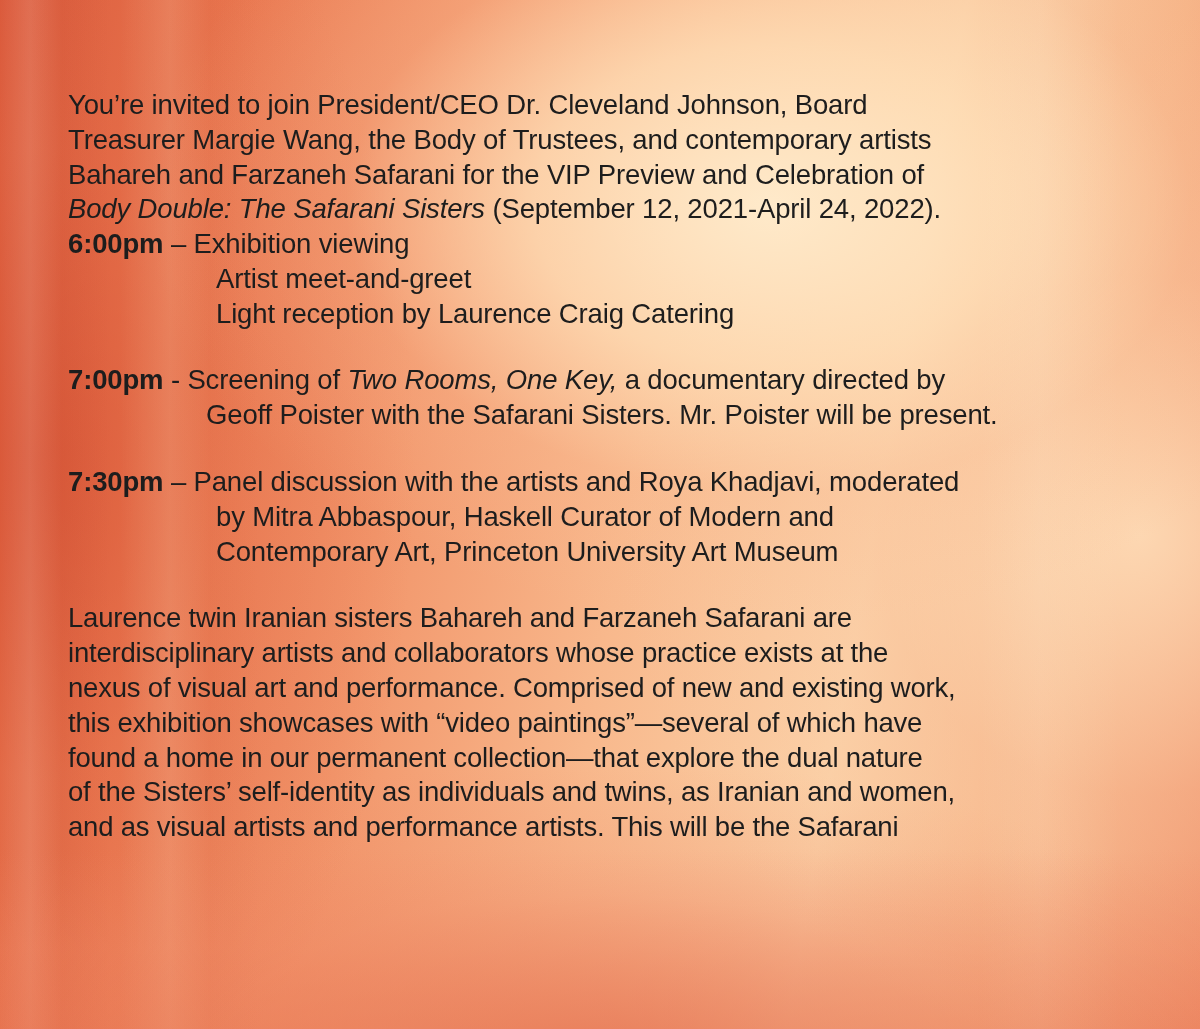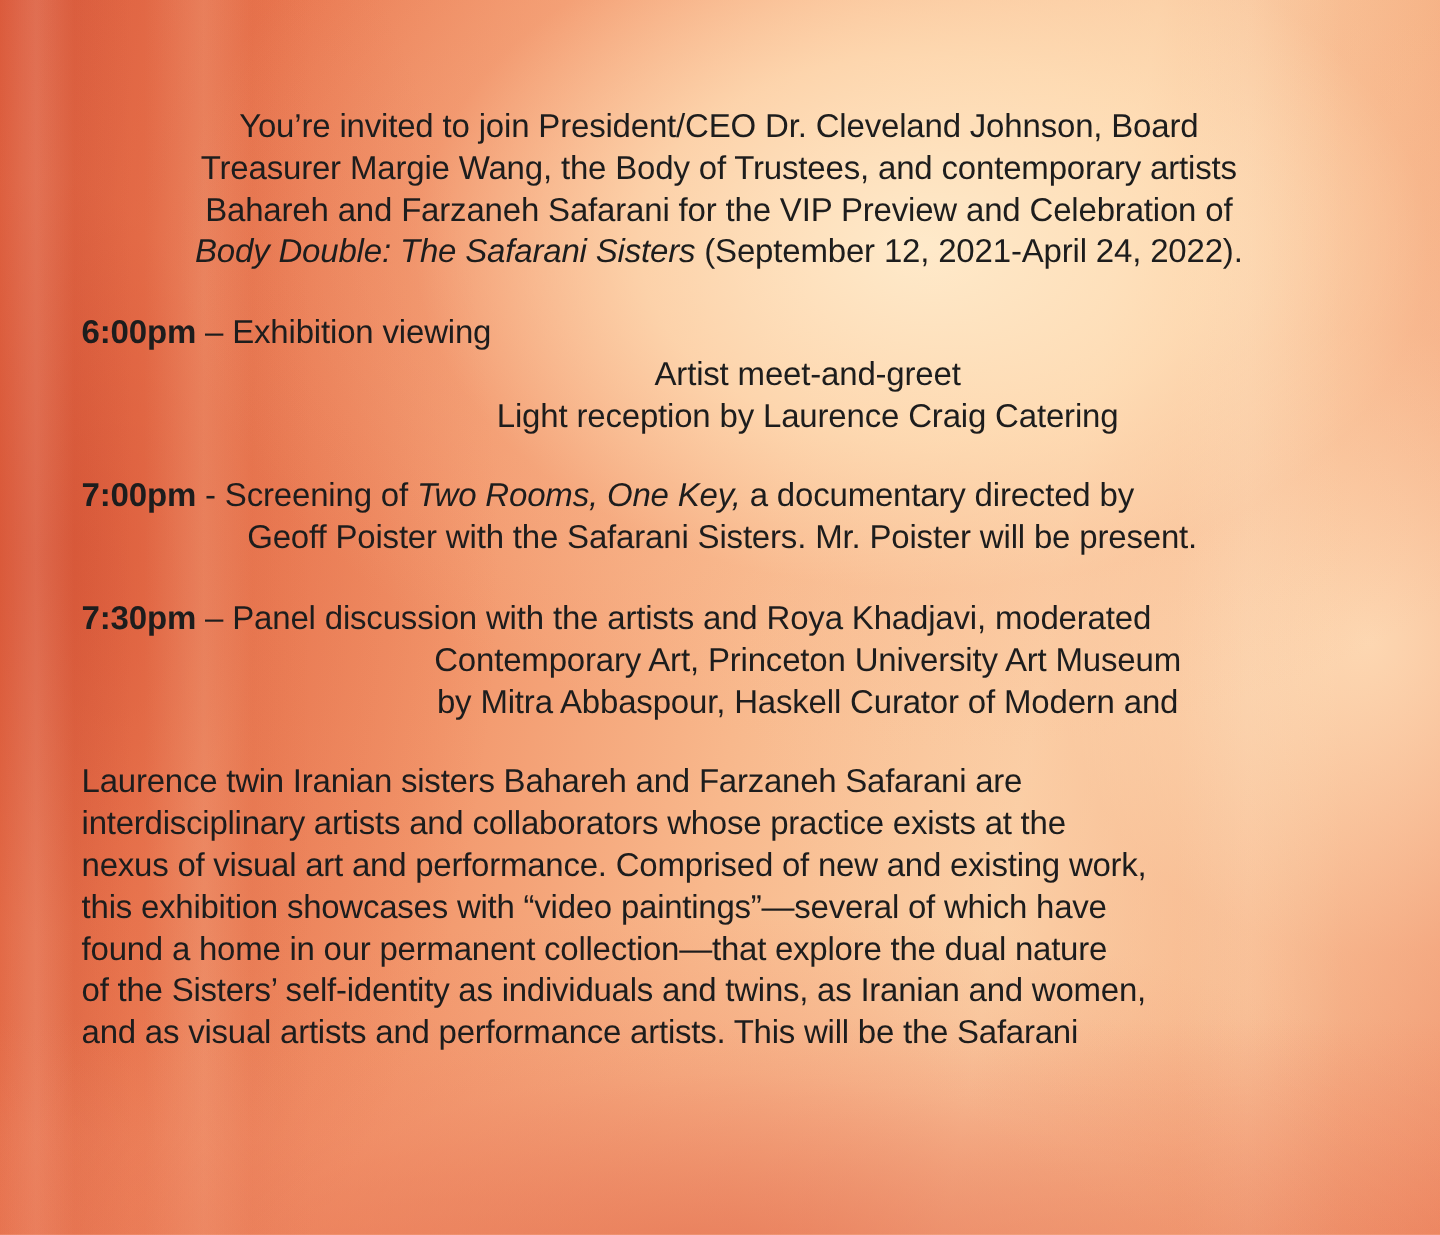--- a/index.html
+++ b/index.html
@@ -47,35 +47,32 @@
     padding: 88px 70px 0 68px;
     color: #1d1d1d;
     font-size: 27.5px;
     line-height: 1.265;
     letter-spacing: -0.15px;
   }
   p {
     margin: 0;
   }
   .intro {
-    margin-bottom: 33px;
-    text-align: center;
   }
   .schedule-row {
     display: block;
     margin-bottom: 32px;
   }
   .schedule-row .time {
     font-weight: bold;
   }
   .sched-indent {
     display: block;
     padding-left: 148px;
     text-indent: 0;
-    text-align: center;
   }
   .sched-first {
     display: block;
     text-indent: 0;
   }
   .hang {
     display: block;
     padding-left: 138px;
   }
   .italic {
@@ -108,22 +105,22 @@
       <span class="sched-indent">Light reception by Laurence Craig Catering</span>
     </div>
 
     <div class="schedule-row">
       <span class="sched-first"><span class="time">7:00pm</span><span> - </span><span>Screening of </span><span class="italic">Two Rooms, One Key,</span><span> a documentary directed by</span></span>
       <span class="hang">Geoff Poister with the Safarani Sisters. Mr. Poister will be present.</span>
     </div>
 
     <div class="schedule-row">
       <span class="sched-first"><span class="time">7:30pm</span><span> – </span><span>Panel discussion with the artists and Roya Khadjavi, moderated</span></span>
+      <span class="sched-indent">by Mitra Abbaspour, Haskell Curator of Modern and</span>
       <span class="sched-indent">Contemporary Art, Princeton University Art Museum</span>
-      <span class="sched-indent">by Mitra Abbaspour, Haskell Curator of Modern and</span>
     </div>
 
     <p class="blurb">
       <span>Laurence twin Iranian sisters Bahareh and Farzaneh Safarani are</span><br>
       <span>interdisciplinary artists and collaborators whose practice exists at the</span><br>
       <span>nexus of visual art and performance. Comprised of new and existing work,</span><br>
       <span>this exhibition showcases with “video paintings”—several of which have</span><br>
       <span>found a home in our permanent collection—that explore the dual nature</span><br>
       <span>of the Sisters’ self-identity as individuals and twins, as Iranian and women,</span><br>
       <span>and as visual artists and performance artists. This will be the Safarani</span><br>

